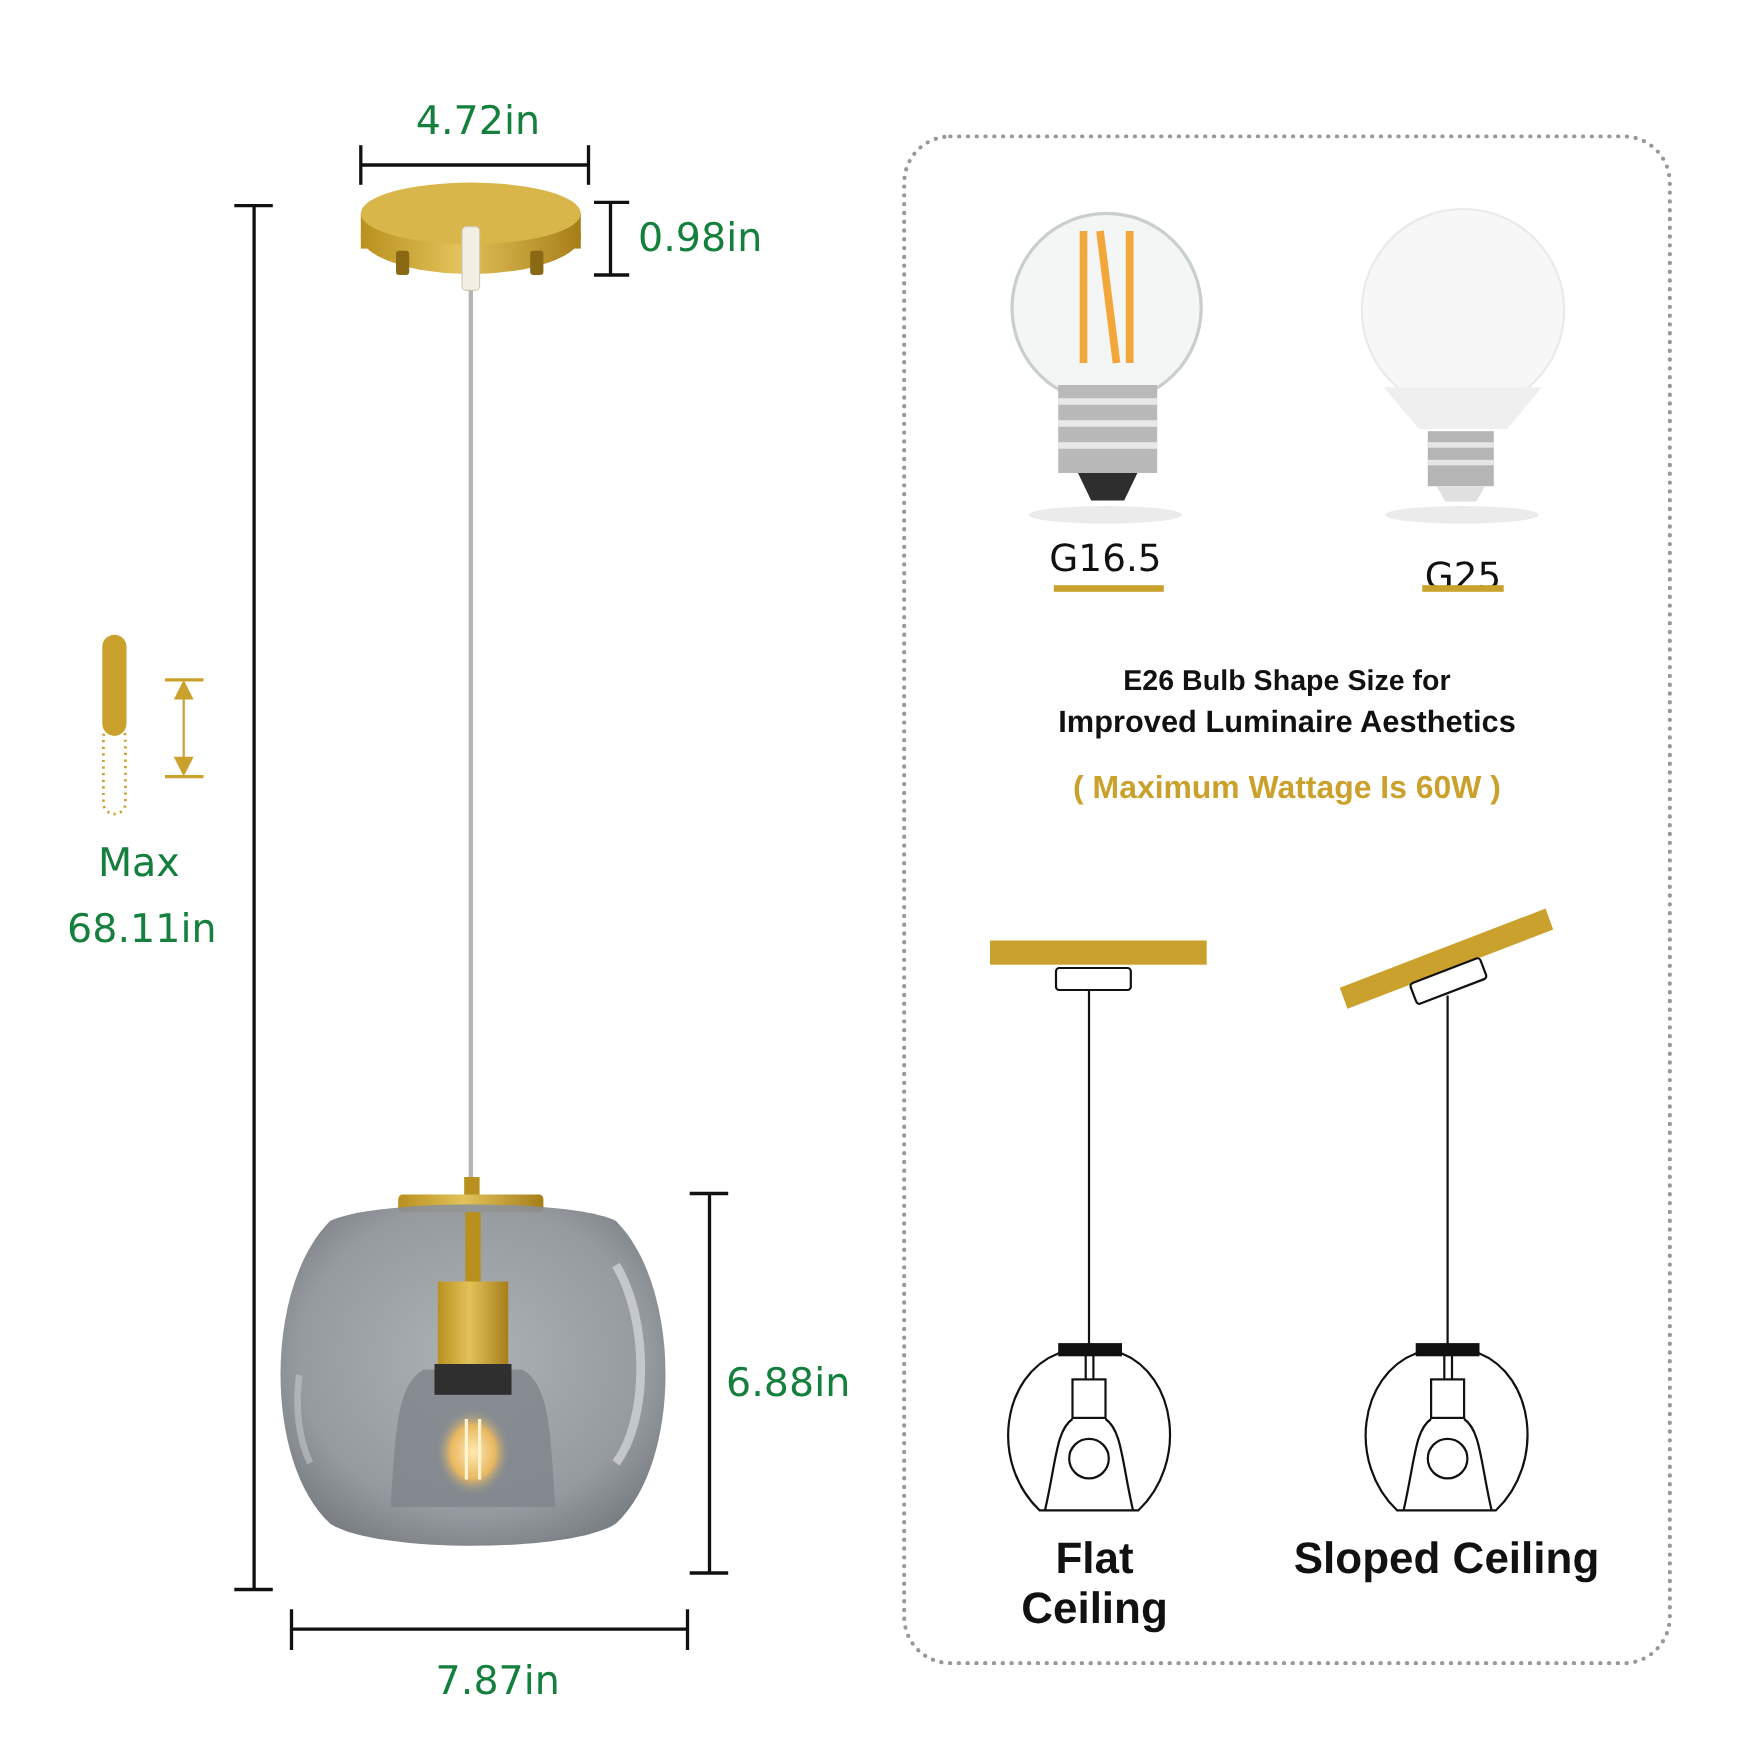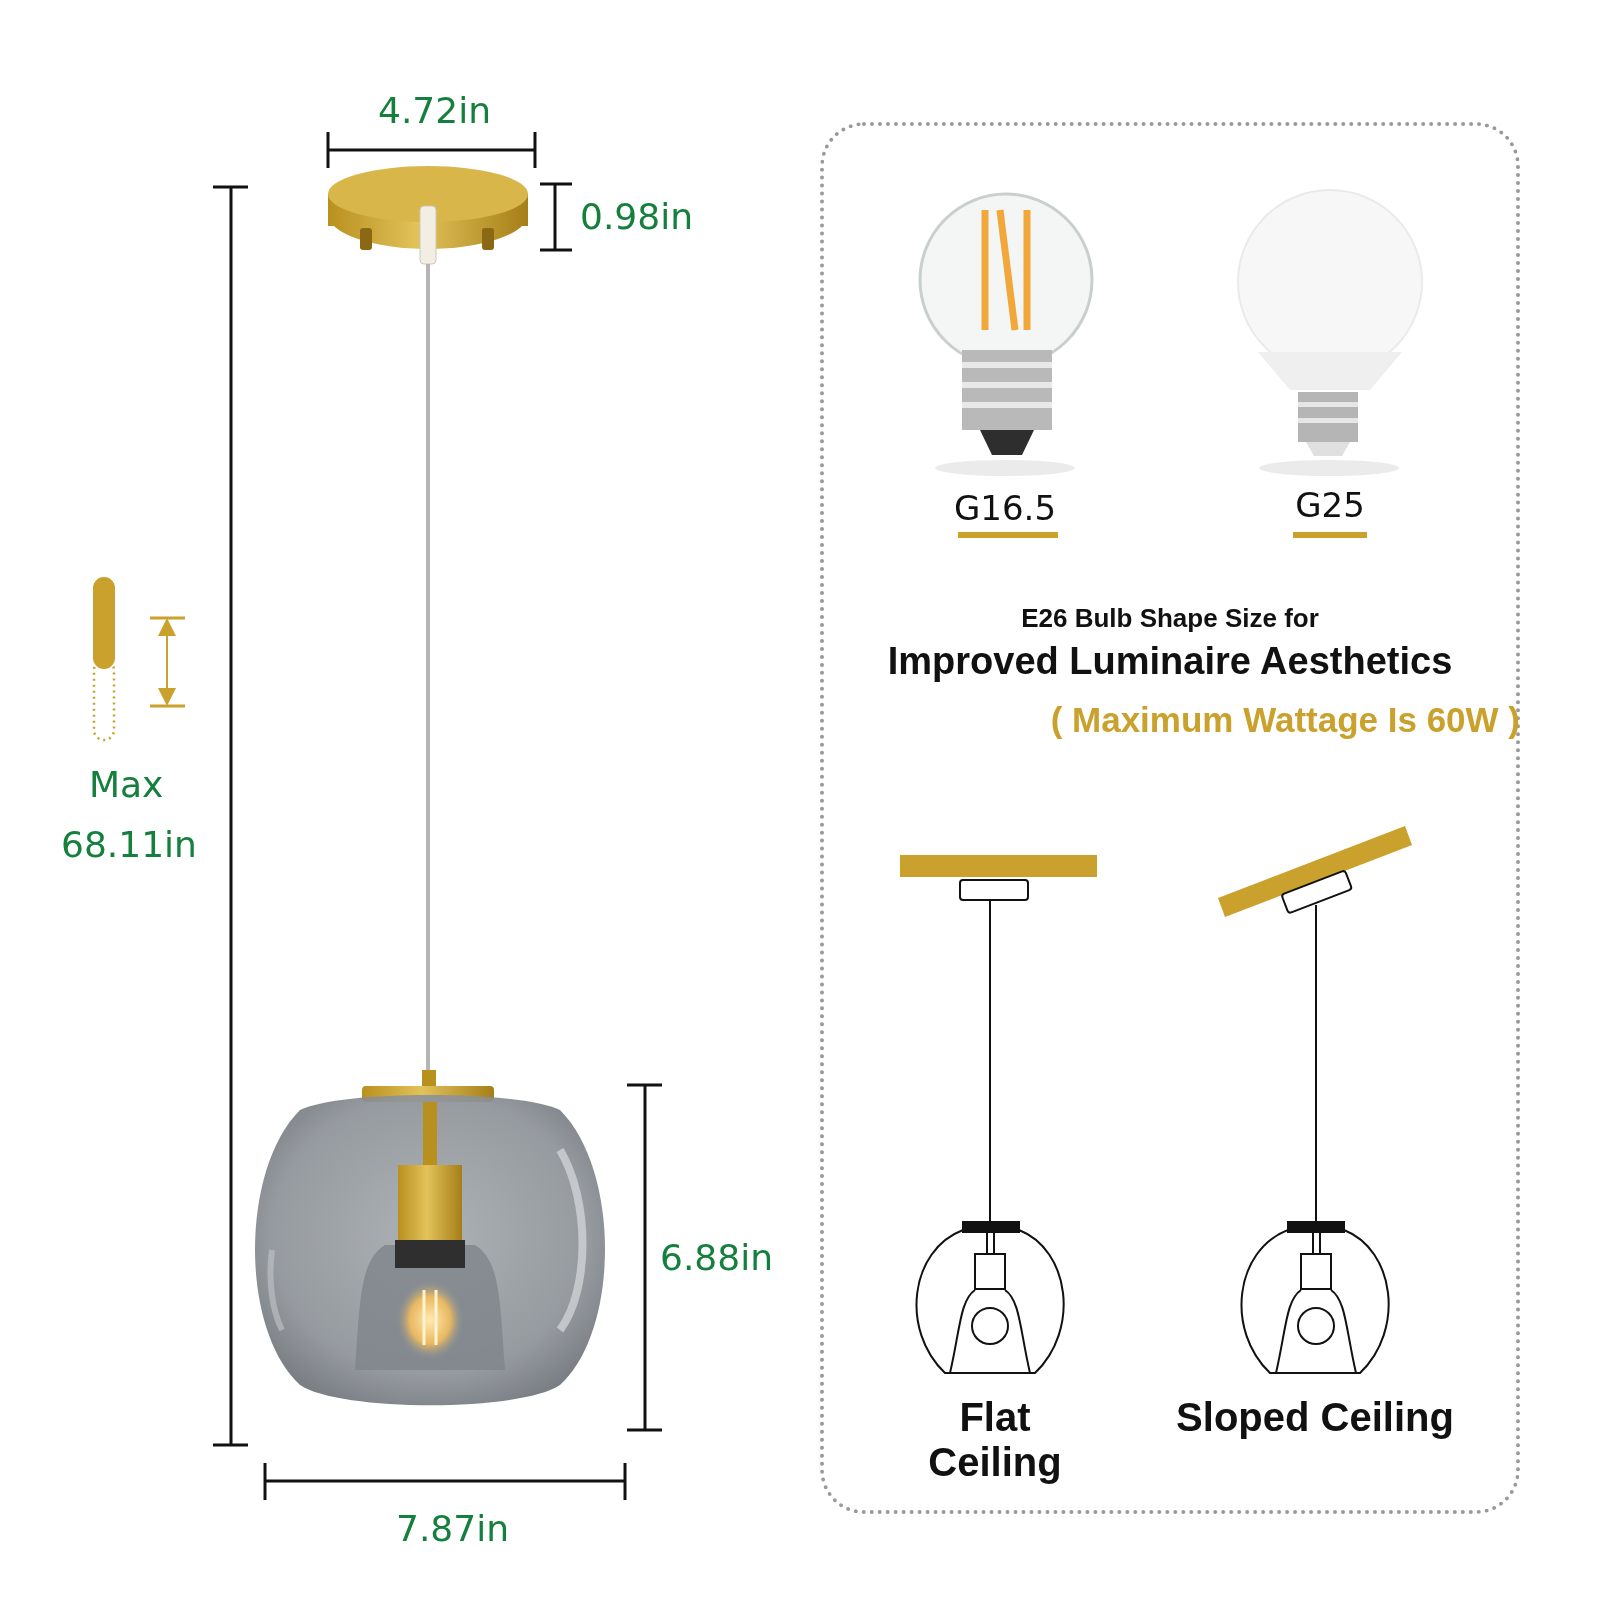--- a/index.html
+++ b/index.html
@@ -165,21 +165,21 @@
     <line x1="1313" y1="1232" x2="1313" y2="1254"></line>
       <line x1="1320" y1="1232" x2="1320" y2="1254"></line>
     <rect x="1301" y="1254" width="30" height="35"></rect>
     <path d="M 1301 1290 C 1286 1300 1286 1330 1276 1373 M 1331 1290 C 1346 1300 1346 1330 1356 1373"></path>
     <circle cx="1316" cy="1326" r="18"></circle>
   </g>
 </svg>
 
 <div class="bulb-label" style="left:935px;top:488px;width:140px;">G16.5</div>
 <div class="bulb-underline" style="left:958px;top:532px;width:100px;"></div>
-<div class="bulb-label" style="left:1270px;top:485px;width:120px;">G25</div>
+<div class="bulb-label" style="left:1270px;top:504px;width:120px;">G25</div>
 <div class="bulb-underline" style="left:1293px;top:532px;width:74px;"></div>
 
 <div class="headline" style="top:603px;font-size:26px;">E26 Bulb Shape Size for</div>
-<div class="headline" style="top:640px;font-size:38px;">Improved Luminaire Aesthetics</div>
-<div class="headline gold" style="top:700px;font-size:35px;text-align:right;">( Maximum Wattage Is 60W )</div>
+<div class="headline" style="top:640px;font-size:28px;">Improved Luminaire Aesthetics</div>
+<div class="headline gold" style="top:700px;font-size:29px;">( Maximum Wattage Is 60W )</div>
 
 <div class="ceil-label" style="left:890px;top:1395px;width:210px;text-align:center;">Flat Ceiling</div>
 <div class="ceil-label" style="left:1175px;top:1395px;width:280px;">Sloped Ceiling</div>
 
 </body></html>

